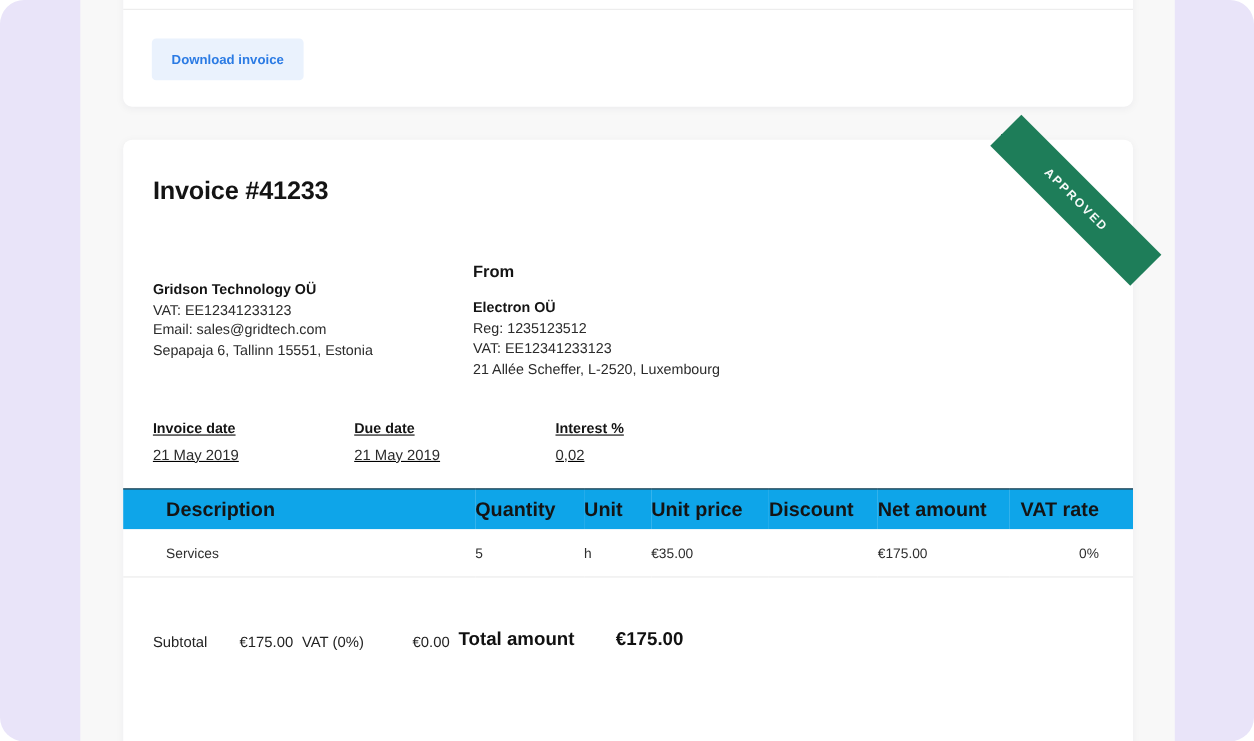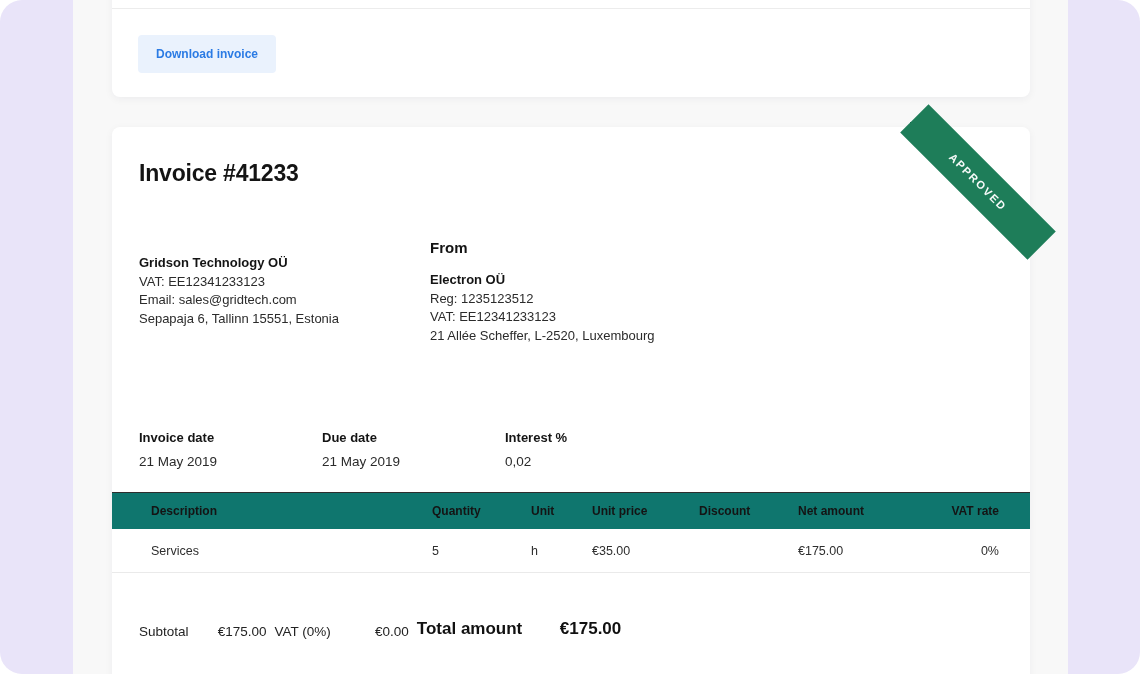--- a/index.html
+++ b/index.html
@@ -37,29 +37,29 @@
 
   .title { margin-top:33px; font-size:23px; font-weight:700; color:#141414;
            letter-spacing:-0.2px; }
 
   .parties { display:flex; margin-top:52px; }
   .party { width:291px; }
   .party h2 { font-size:15px; font-weight:700; color:#141414; }
   .party .addr { margin-top:15px; font-size:13px; line-height:18.7px; color:#2b2b2b; }
   .party .addr .party-name { font-weight:700; color:#141414; }
 
-  .meta { display:flex; margin-top:84px; }
+  .meta { display:flex; margin-top:36px;text-decoration:underline; }
   .meta-item { width:183px; }
   .meta-label { font-size:13px; font-weight:700; color:#141414; }
   .meta-value { margin-top:9px; font-size:13.5px; color:#2b2b2b; }
 
   table { width:calc(100% + 54px); margin:23px -27px 0; border-collapse:collapse;
           table-layout:fixed; }
-  thead th { background:#0f766e; border-top:1.5px solid #2E2E2E; height:37px;
-             font-size:12px; font-weight:700; color:#141414; text-align:left;
+  thead th { background:#0ea5e9; border-top:1.5px solid #2E2E2E; height:37px;
+             font-size:18px; font-weight:700; color:#141414; text-align:left;
              padding:0; }
   tbody td { height:43px; border-bottom:1px solid #EAEAEA; font-size:12.5px;
              color:#2e2e2e; text-align:left; padding:0; }
   th:first-child, td:first-child { padding-left:39px; }
   th:last-child,  td:last-child  { padding-right:31px; text-align:right; }
 
   .totals { margin-top:31px; padding-right:3px; display:flex; 
             align-items:flex-end; gap:8px; }
   .trow { display:flex; align-items:baseline; font-size:13.5px; color:#232323; }
   .tvalue { min-width:78px; text-align:right; }

